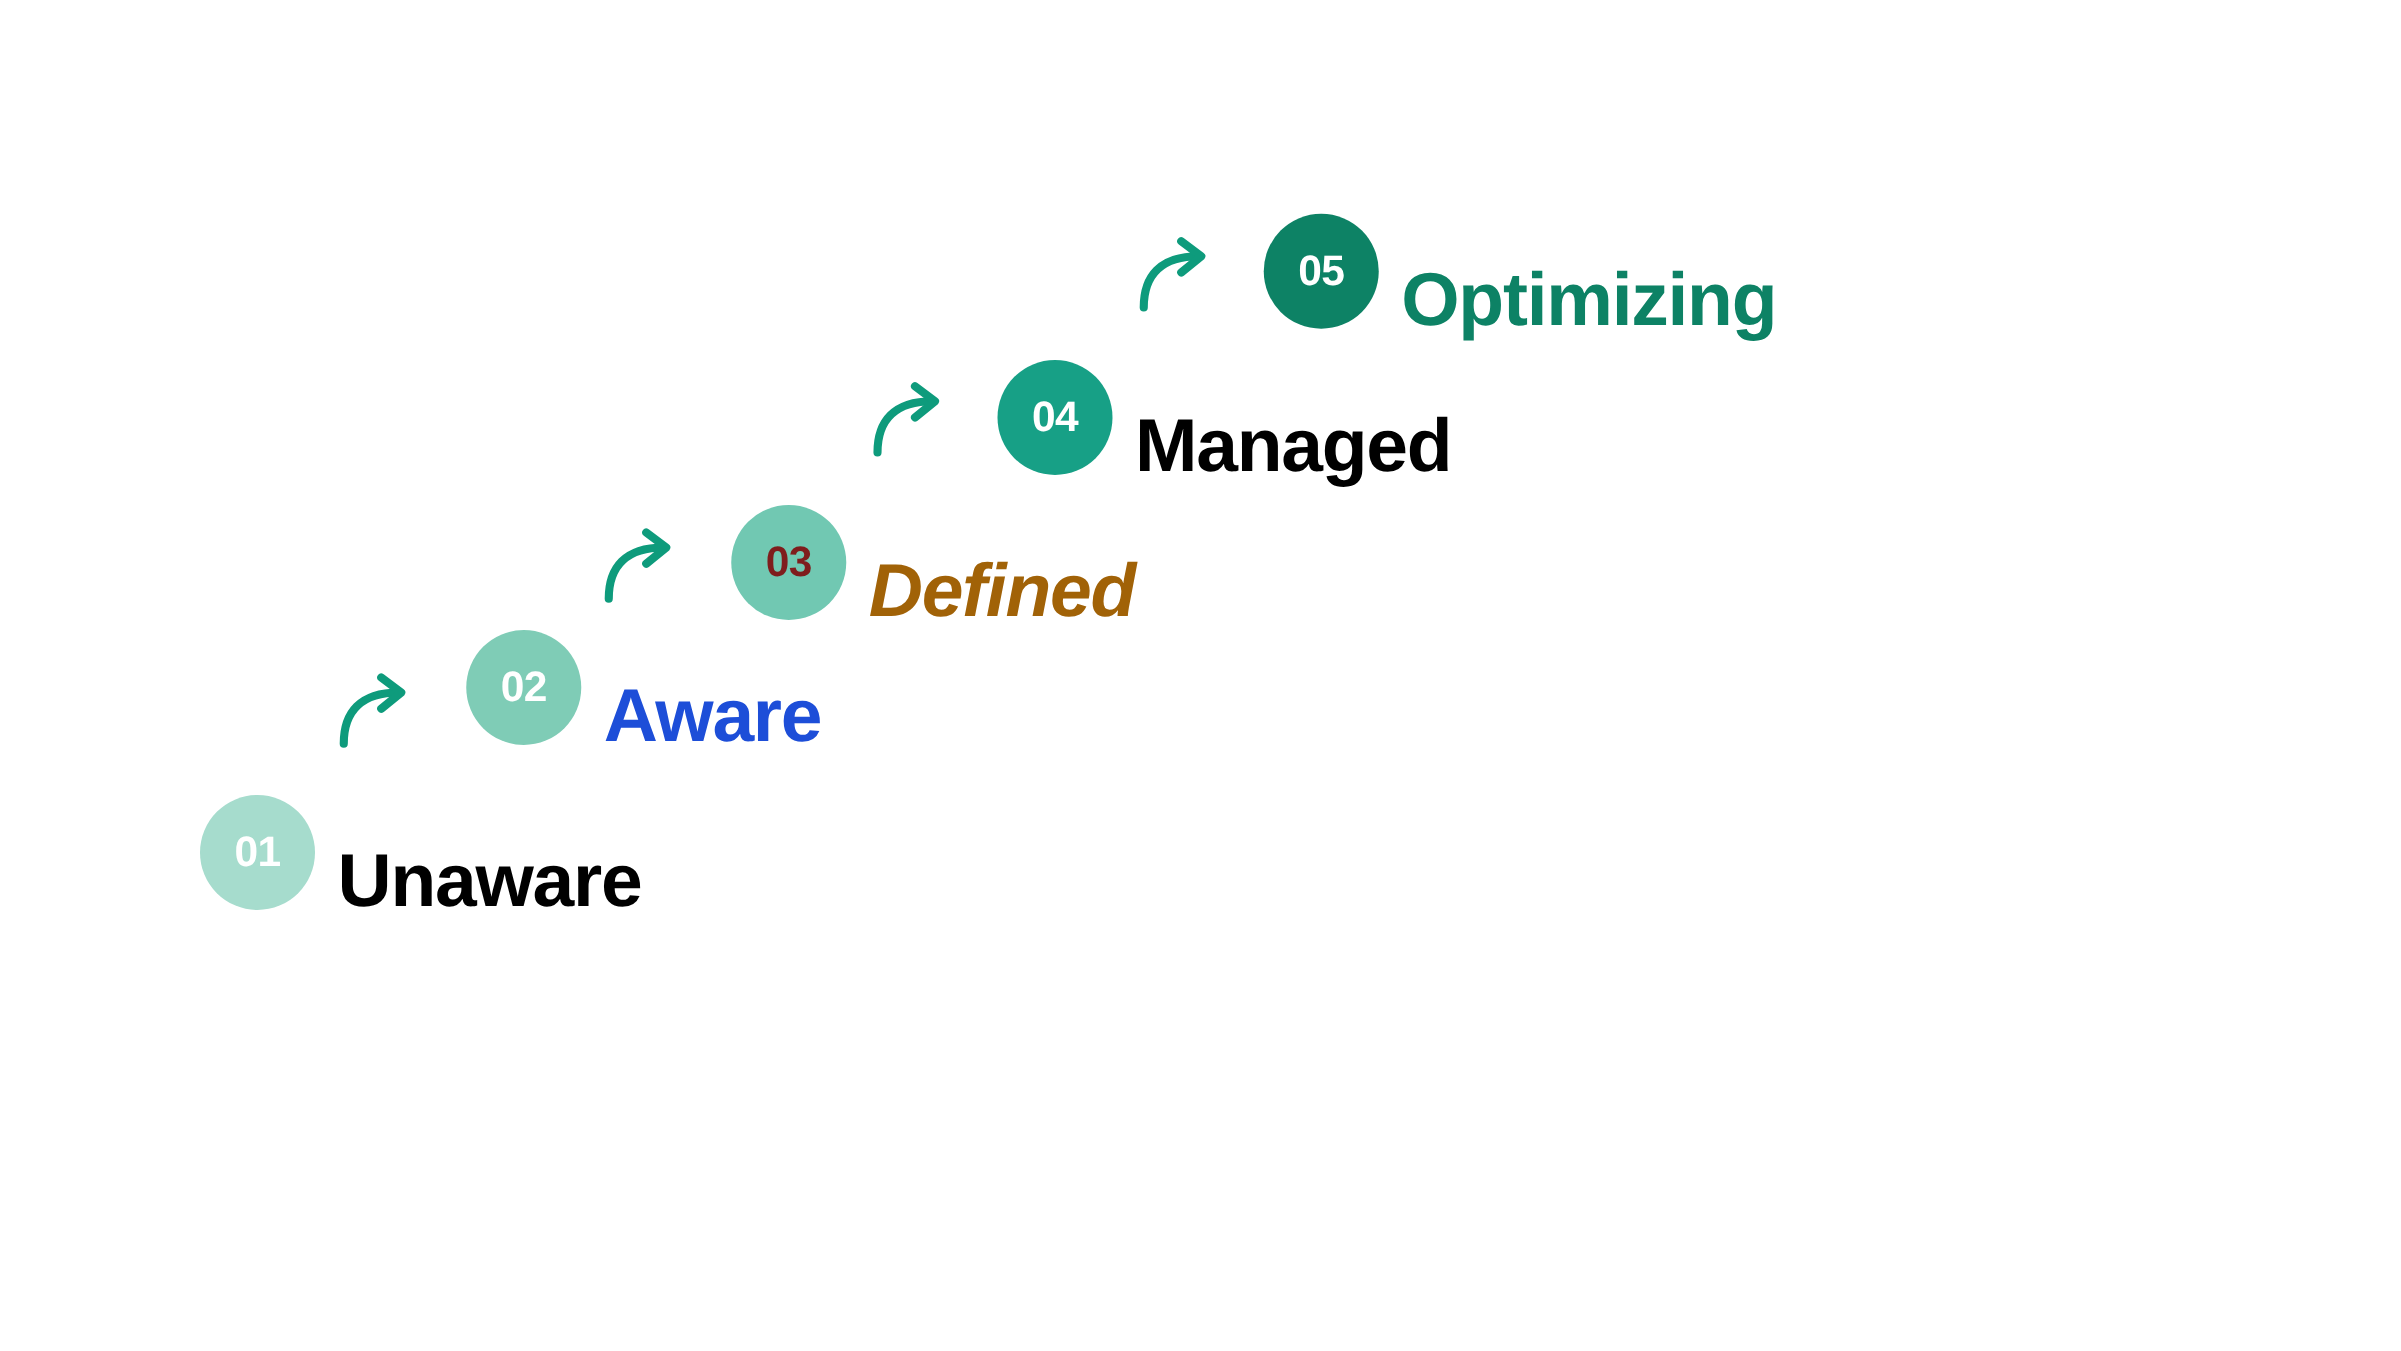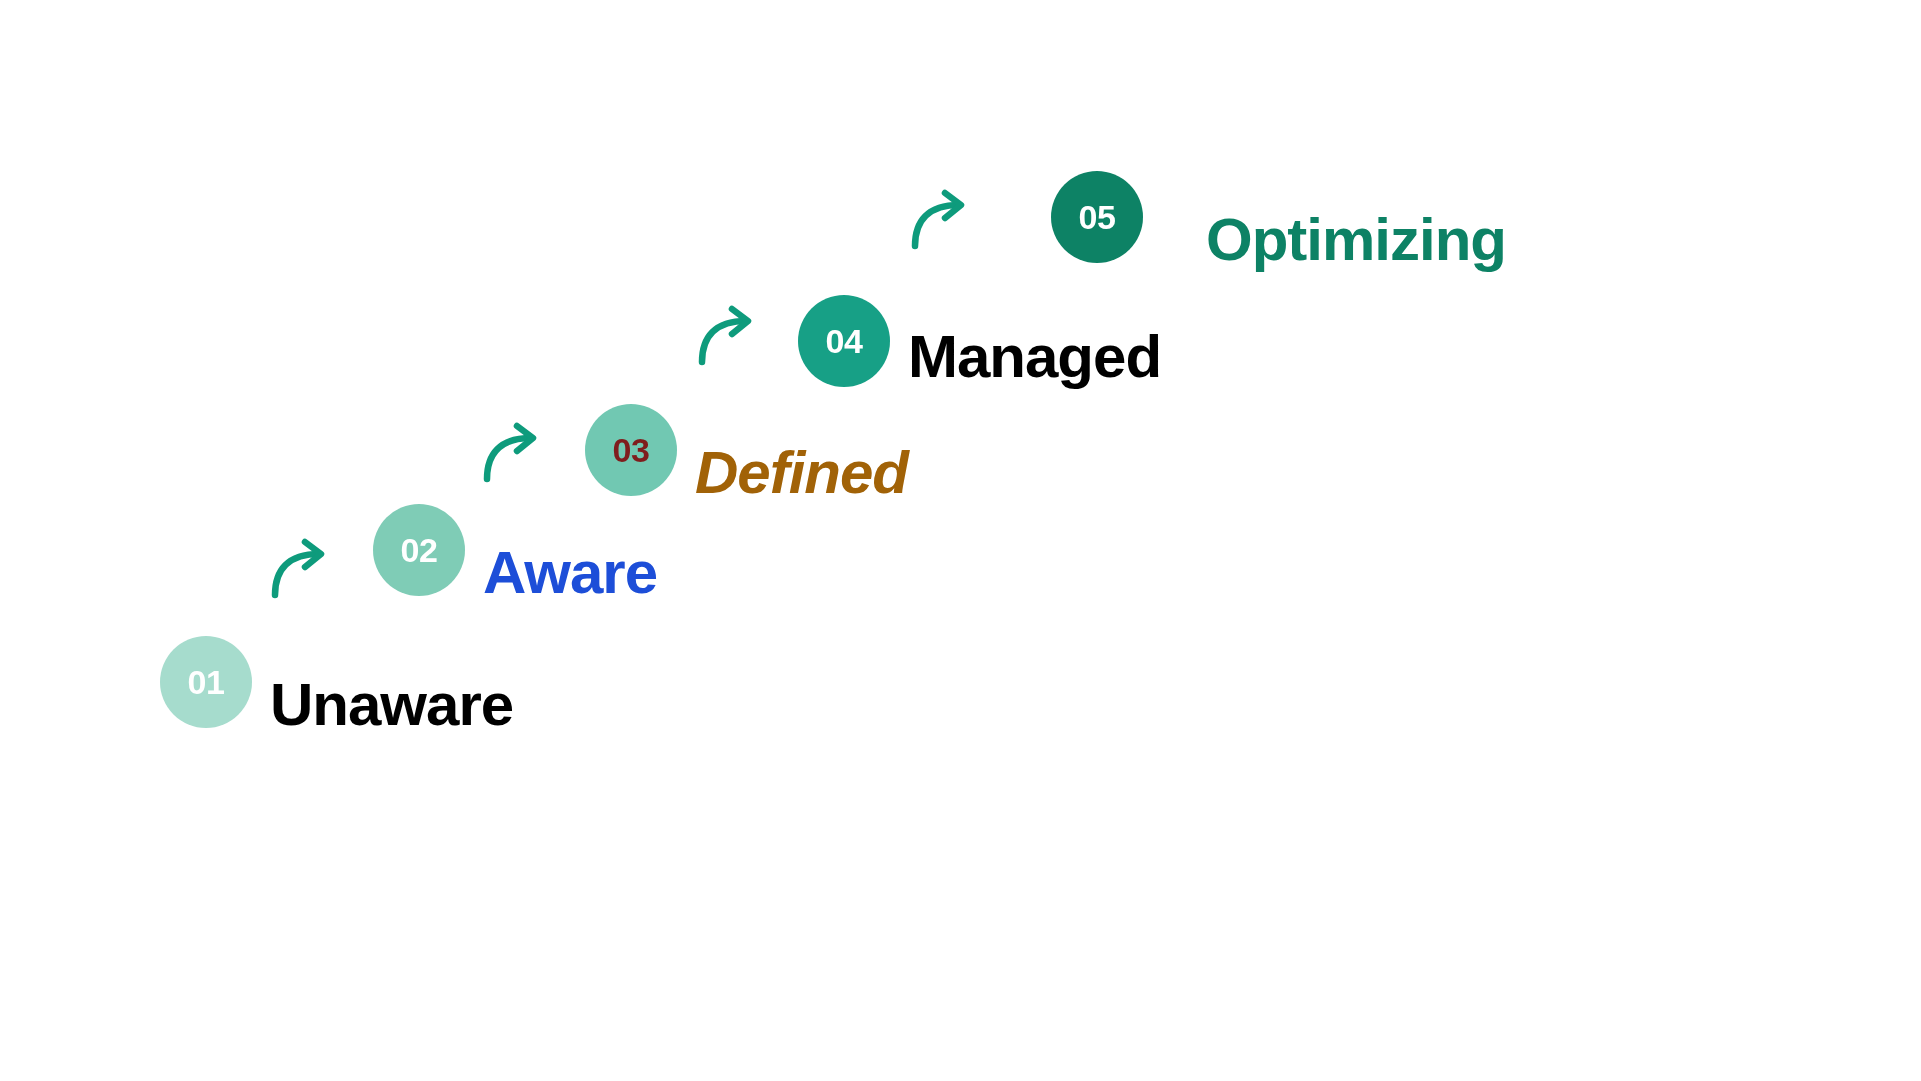--- a/index.html
+++ b/index.html
@@ -55,22 +55,22 @@
   }
   .connector svg {
     display: block;
     overflow: visible;
   }
 
   
   #step-1 { left: 160px;  top: 628px; }
   #step-2 { left: 373px;  top: 496px; }
   #step-3 { left: 585px;  top: 396px; }
-  #step-4 { left: 798px;  top: 280px; align-items: flex-end; }
-  #step-5 { left: 1051px; top: 163px; gap: 45px; }
+  #step-4 { left: 798px;  top: 280px; }
+  #step-5 { left: 1011px; top: 163px; }
 
   #step-1 .step-badge { width: 92px;  height: 92px;  font-size: 34px; }
   #step-2 .step-badge { width: 92px;  height: 92px;  font-size: 34px; }
   #step-3 .step-badge { width: 92px;  height: 92px;  font-size: 34px; }
   #step-4 .step-badge { width: 92px;  height: 92px;  font-size: 34px; }
   #step-5 .step-badge { width: 92px;  height: 92px;  font-size: 34px; }
 
   .step-label { font-size: 60px; margin-left: 18px; }
 
   #conn-1 { left: 272px; top: 540px; }

